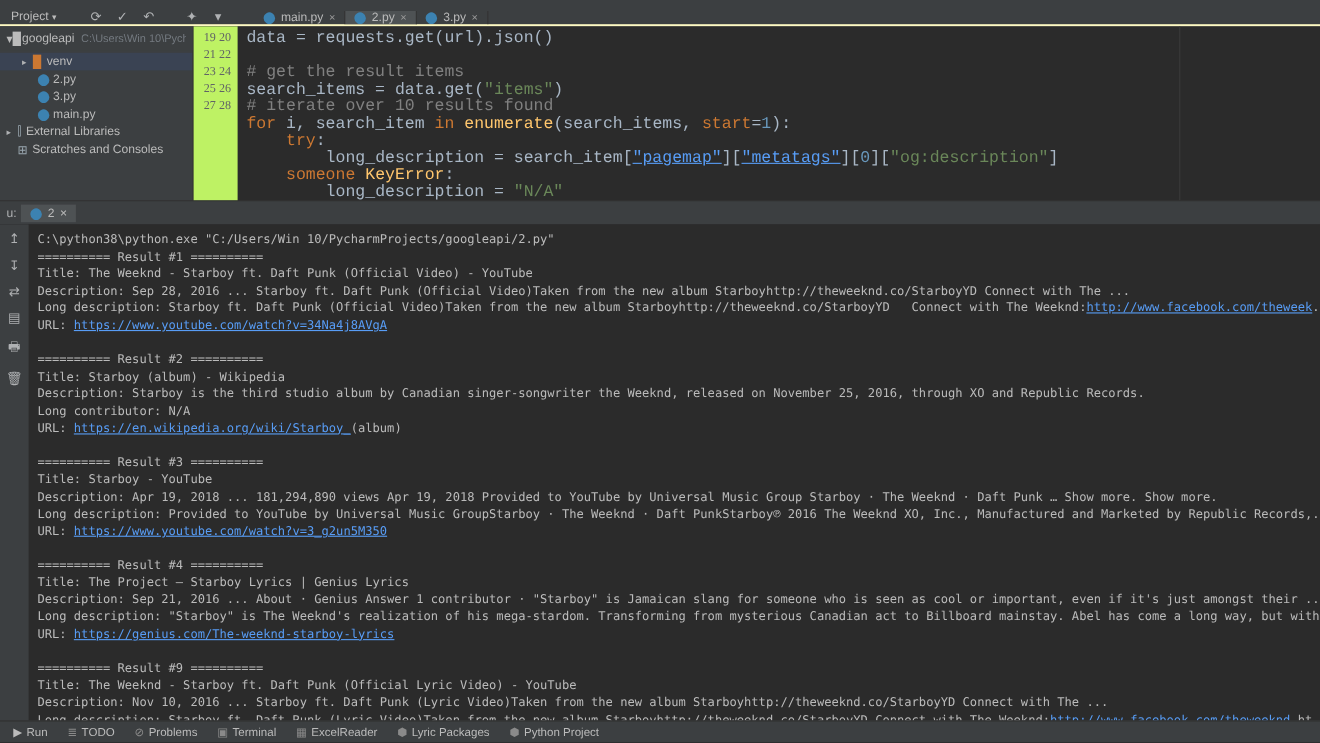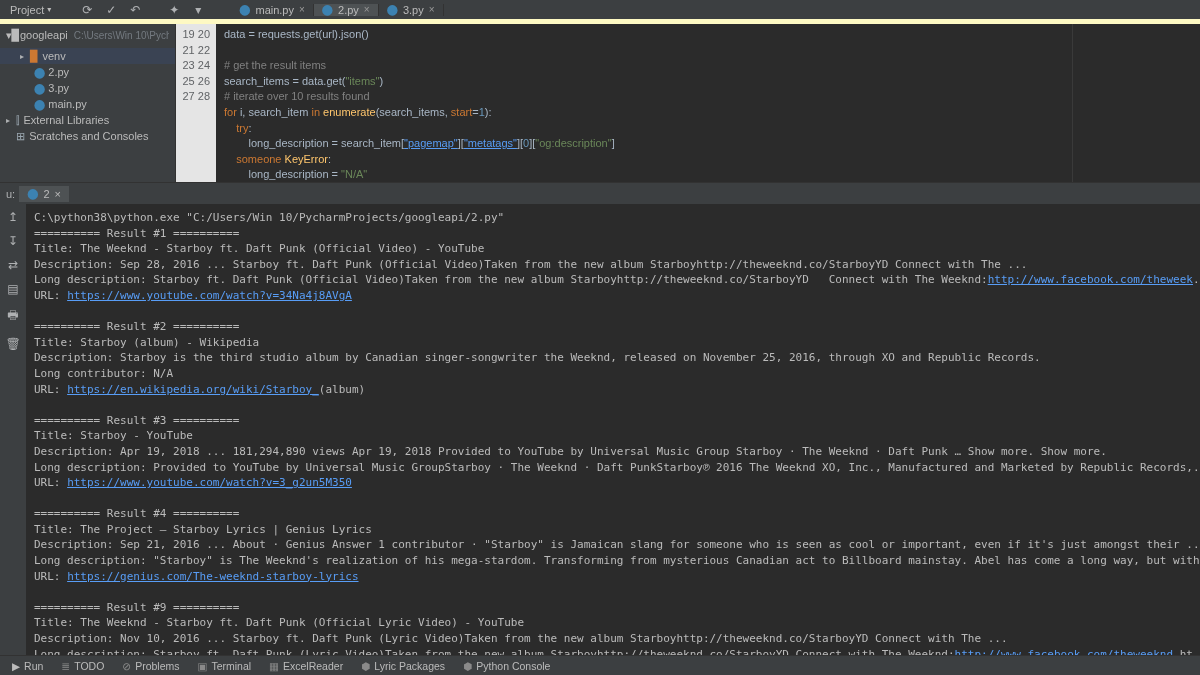--- a/index.html
+++ b/index.html
@@ -1,20 +1,20 @@
 <!DOCTYPE html>
 <html><head>
 <meta charset="utf-8">
 <style>
 * { margin:0; padding:0; box-sizing:border-box; }
 html,body { width:1200px; height:675px; overflow:hidden; background:#2b2b2b; font-family:"Segoe UI",Arial,sans-serif; font-size:11px; color:#a9b7c6; }
 .root { display:flex; flex-direction:column; height:100%; }
 
 
-.topbar { height:24px; background:#3c3f41; display:flex; align-items:center; border-bottom:5px solid #fef9c3; }
+.topbar { height:24px; background:#3c3f41; display:flex; align-items:flex-end; border-bottom:2px solid #fef9c3; }
 .topbar .left { display:flex; align-items:center; padding:0 6px; gap:10px; }
 .topbar .icon { width:14px; height:14px; display:inline-flex; align-items:center; justify-content:center; color:#afb1b3; font-size:12px; }
 .topbar .sel { display:flex; align-items:center; color:#bbbbbb; padding:0 4px; }
 .topbar .sel::after { content:"▾"; font-size:8px; margin-left:3px; }
 .topbar .vsep { width:1px; background:#555; margin:4px 2px; }
 .editor-tabs { display:flex; margin-left:20px; }
 .etab { display:flex; align-items:center; padding:0 8px; color:#bbbbbb; border-right:1px solid #323232; gap:5px; }
 .etab.active { background:#4e5254; }
 .pyglyph { color:#3c82b1; font-size:10px; font-weight:bold; }
 .etab .close { color:#999; font-size:10px; }
@@ -29,22 +29,22 @@
 .tree .row { display:flex; align-items:center; height:16px; padding-left:6px; color:#bbbbbb; }
 .tree .row.sel { background:#2f65ca22; }
 .tree .indent1 { padding-left:20px; }
 .tree .indent2 { padding-left:34px; }
 .tree .chev { width:10px; font-size:8px; color:#afb1b3; }
 .tree .folder { color:#9aa7b0; margin-right:4px; }
 .tree .folder.venv { color:#cc7832; }
 
 
 .editor { flex:1; display:flex; background:#2b2b2b; position:relative; }
-.gutter { width:40px; text-align:right; padding:3px 6px 0 0; color:#606366; font-family:Liberation Sans, sans-serif; font-size:11px; line-height:15.6px; background:#e5e5e5; }
-.code { flex:1; padding:3px 0 0 8px; font-family:Liberation Sans, sans-serif; font-size:11px; line-height:15.6px; white-space:pre; color:#a9b7c6; }
+.gutter { width:40px; text-align:right; padding:3px 6px 0 0; color:#606366; font-family:Liberation Serif, serif; font-size:11px; line-height:15.6px; background:#bef264; }
+.code { flex:1; padding:3px 0 0 8px; font-family:Liberation Mono, monospace; font-size:15px; line-height:15.6px; white-space:pre; color:#a9b7c6; }
 .code .kw { color:#cc7832; }
 .code .cm { color:#808080; }
 .code .str { color:#6a8759; }
 .code .fn { color:#ffc66d; }
 .code .num { color:#6897bb; }
 .code .lnk { color:#589df6; text-decoration:underline; }
 .margin-line { position:absolute; top:0; bottom:0; left:896px; width:1px; background:#3a3a3a; }
 
 
 .run-tabs { height:22px; background:#3c3f41; display:flex; align-items:center; padding-left:6px; border-top:1px solid #323232; }
@@ -223,17 +223,17 @@
     <span class="bitem">
         <span class="dim">▦</span>
         <span>ExcelReader</span>
       </span>
     <span class="bitem">
         <span class="dim">⬢</span>
         <span>Lyric Packages</span>
       </span>
     <span class="bitem">
         <span class="dim">⬢</span>
-        <span>Python Console</span>
+        <span>Python Project</span>
       </span>
   </div>
 
 </div>
 
 </body></html>

